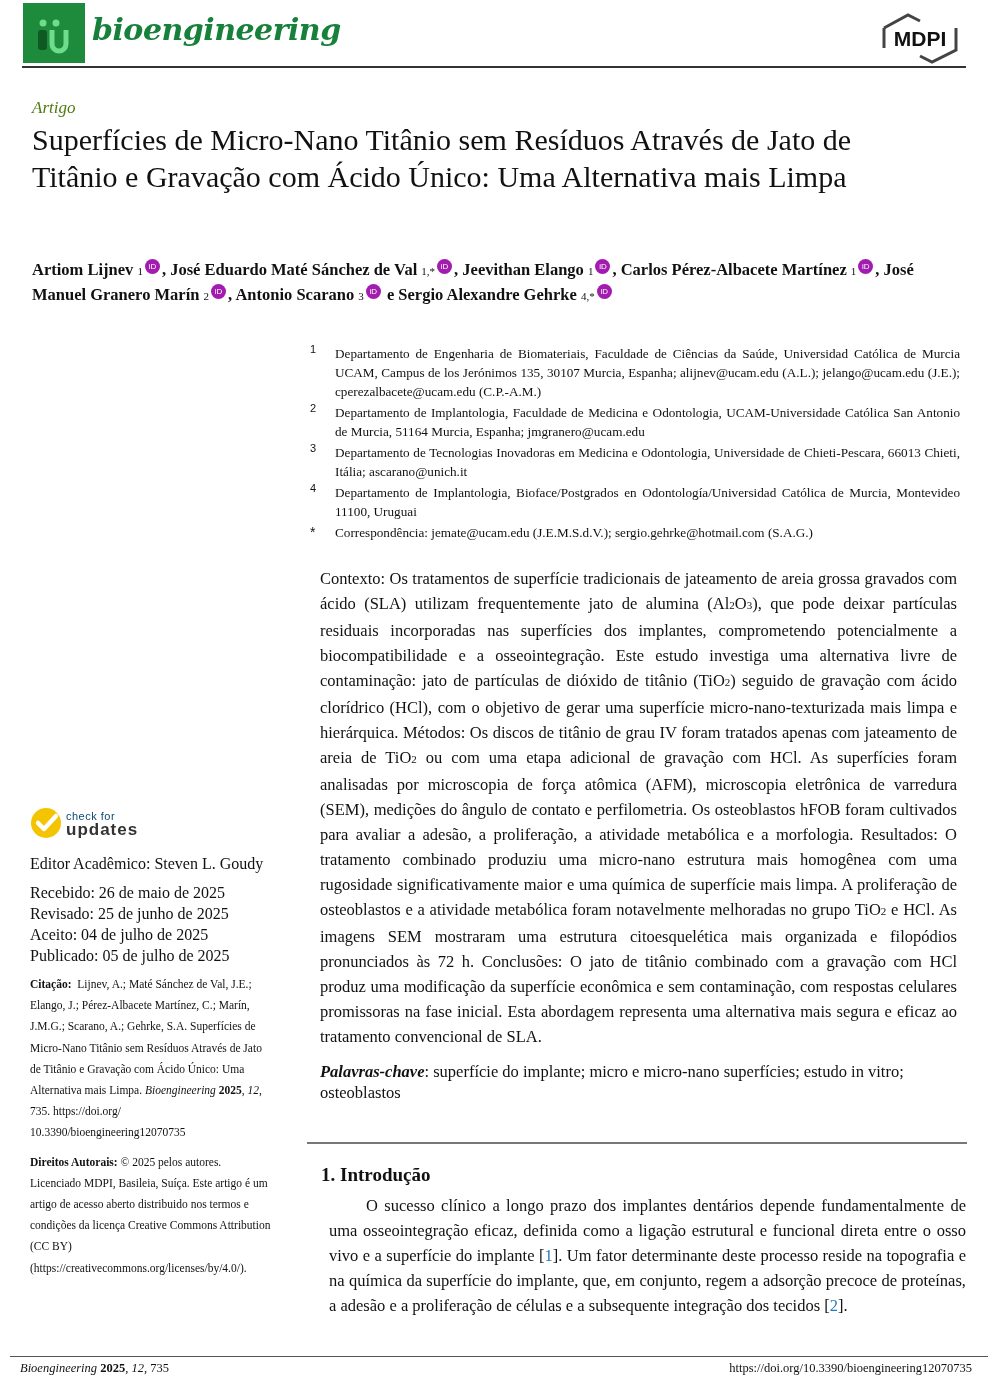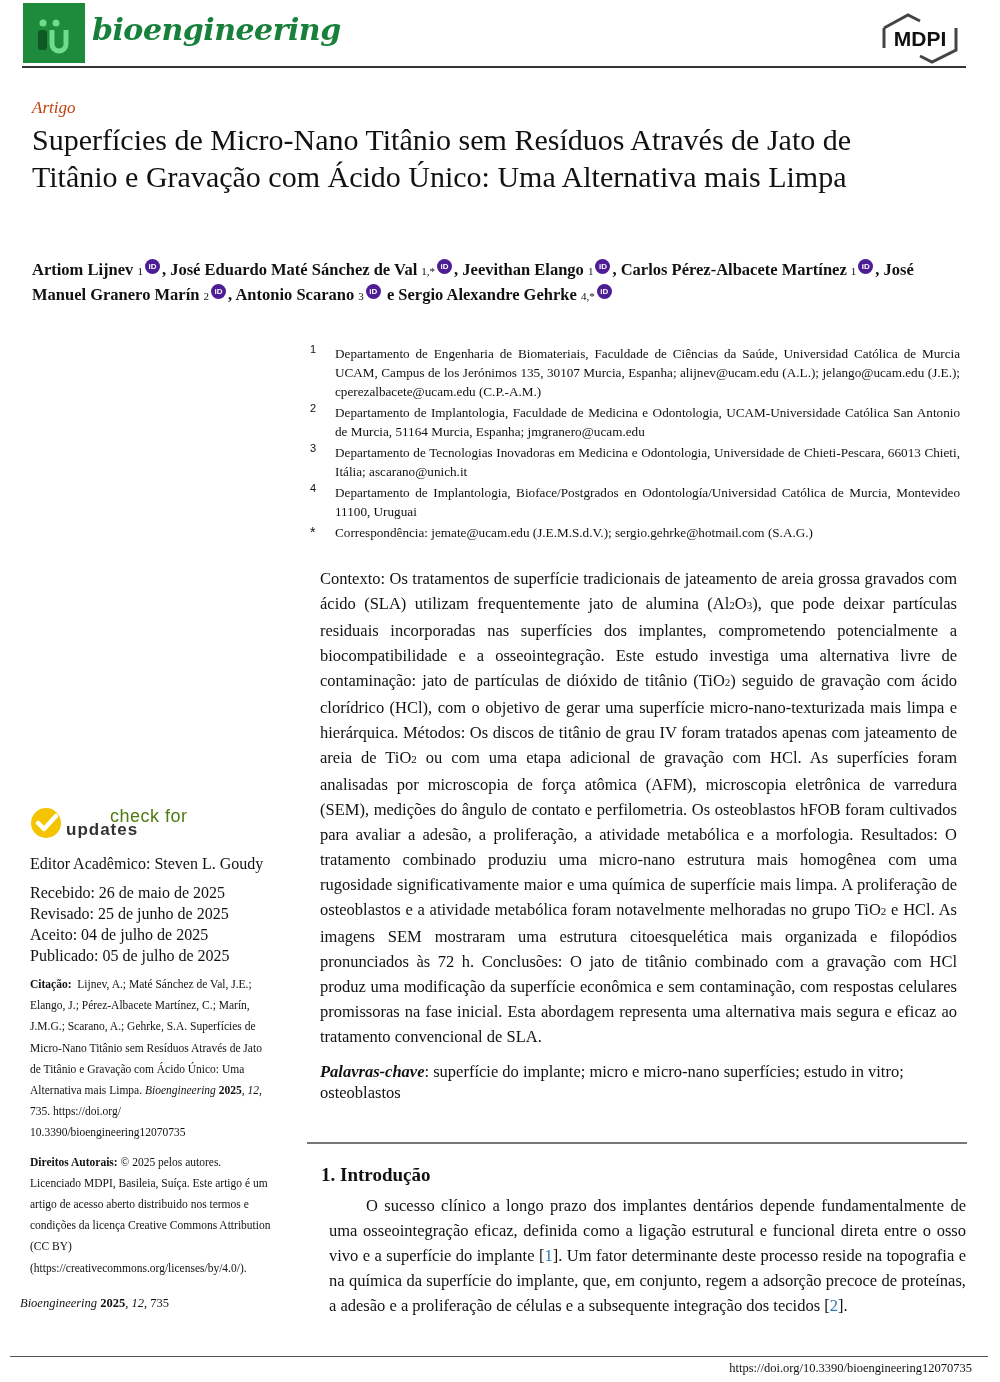--- a/index.html
+++ b/index.html
@@ -6,26 +6,26 @@
   html, body { width: 1000px; height: 1382px; background: #ffffff; overflow: hidden; }
   body { position: relative; font-family: "Liberation Serif", "DejaVu Serif", serif; color: #111; }
 
   .header { position: absolute; left: 0; top: 0; width: 1000px; height: 68px; }
   .logo-box { position: absolute; left: 23px; top: 3px; width: 62px; height: 60px; background: #1e8a3c; border-radius: 1px; }
   .logo-box svg { width: 62px; height: 60px; }
   .journal-name { position: absolute; left: 92px; top: 12px; font-family: "DejaVu Serif", serif; font-style: italic; font-weight: bold; font-size: 30px; color: #17803a; letter-spacing: -0.5px; }
   .mdpi-logo { position: absolute; left: 880px; top: 10px; width: 80px; height: 54px; }
   .header-rule { position: absolute; left: 22px; top: 66px; width: 944px; height: 2px; background: #333; }
 
-  .article-type { position: absolute; left: 32px; top: 98px; font-style: italic; font-size: 17px; color: #c2410c; text-align: center; }
+  .article-type { position: absolute; left: 32px; top: 98px; font-style: italic; font-size: 17px; color: #4d7c0f; text-align: center; }
   .title { position: absolute; left: 32px; top: 121px; width: 860px; font-weight: normal; font-size: 30px; line-height: 37px; color: #111; }
 
   .authors { position: absolute; left: 32px; top: 258px; width: 940px; font-weight: bold; font-size: 16.5px; line-height: 24px; color: #111; }
   .authors .sup { font-weight: normal; font-size: 11px; vertical-align: baseline; }
-  .orcid { display: inline-block; width: 15px; height: 15px; border-radius: 50%; background: #4c1d95; color: #fff; font-family: "Liberation Sans", sans-serif; font-size: 8px; font-weight: bold; text-align: center; line-height: 15px; vertical-align: 6px; margin: 0 2px; }
+  .orcid { display: inline-block; width: 15px; height: 15px; border-radius: 50%; background: #a21caf; color: #fff; font-family: "Liberation Sans", sans-serif; font-size: 8px; font-weight: normal; text-align: center; line-height: 15px; vertical-align: 6px; margin: 0 2px; }
 
   .affiliations { position: absolute; left: 310px; top: 344px; width: 650px; font-size: 13.2px; line-height: 19px; color: #111; }
   .aff { position: relative; padding-left: 25px; margin-bottom: 2px; text-align: justify; }
   .aff .num { position: absolute; left: 0; top: -4px; font-family: "Liberation Sans", sans-serif; font-size: 11px; }
   .aff .num.star { top: 0; font-size: 14px; }
 
   .abstract { position: absolute; left: 320px; top: 566px; width: 637px; }
   .abstract-title { font-weight: bold; font-size: 16.5px; line-height: 20px; margin-bottom: 2px; }
   .abstract-body { font-size: 16.5px; line-height: 25px; text-align: justify; }
   .sub { font-size: 11px; }
@@ -35,28 +35,28 @@
   .section-rule { position: absolute; left: 307px; top: 1142px; width: 660px; height: 2px; background: #777; }
   .intro { position: absolute; left: 321px; top: 1163px; width: 645px; }
   .intro-title { font-weight: bold; font-size: 19px; line-height: 24px; margin-bottom: 6px; }
   .intro-body { font-size: 16.5px; line-height: 25px; text-align: justify; padding-left: 8px; text-indent: 37px; }
   .ref { color: #2a7ab8; }
 
   .sidebar { position: absolute; left: 30px; top: 805px; width: 245px; font-size: 12px; color: #111; }
   .check-updates { display: flex; align-items: center; height: 36px; margin-bottom: 12px; }
   .check-badge { width: 32px; height: 32px; }
   .check-text { margin-left: 4px; font-family: "Liberation Sans", sans-serif; line-height: 13px; }
-  .check-text .t1 { font-size: 18px; color: #4d7c0f; letter-spacing: 0.5px; margin-left: 44px; }
+  .check-text .t1 { font-size: 11px; color: #0c4a6e; letter-spacing: 0.5px; }
   .check-text .t2 { font-size: 17px; color: #333; font-weight: bold; letter-spacing: 1px; }
   .side-line { font-size: 16px; line-height: 21px; }
   .side-gap { height: 8px; }
   .citation, .copyright { font-size: 11.5px; line-height: 21.2px; }
 
   .footer-rule { position: absolute; left: 10px; top: 1356px; width: 978px; height: 1px; background: #555; }
-  .footer-left { position: absolute; left: 20px; top: 1296px; font-size: 12.5px; }
+  .footer-left { position: absolute; left: 20px; top: 1361px; font-size: 12.5px; }
   .footer-right { position: absolute; right: 28px; top: 1361px; font-size: 12.5px; }
 </style>
 </head>
 <body>
 
 <div class="header">
   <div class="logo-box">
     <svg viewBox="0 0 62 60">
       <rect x="0" y="0" width="62" height="60" fill="#1e8a3c"></rect>
       <circle cx="20" cy="20" r="3.5" fill="#6fdc8c"></circle>

